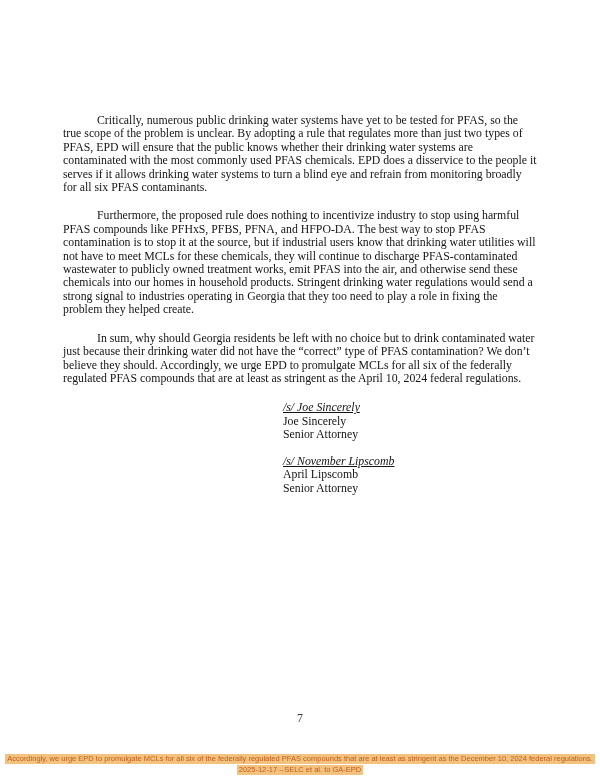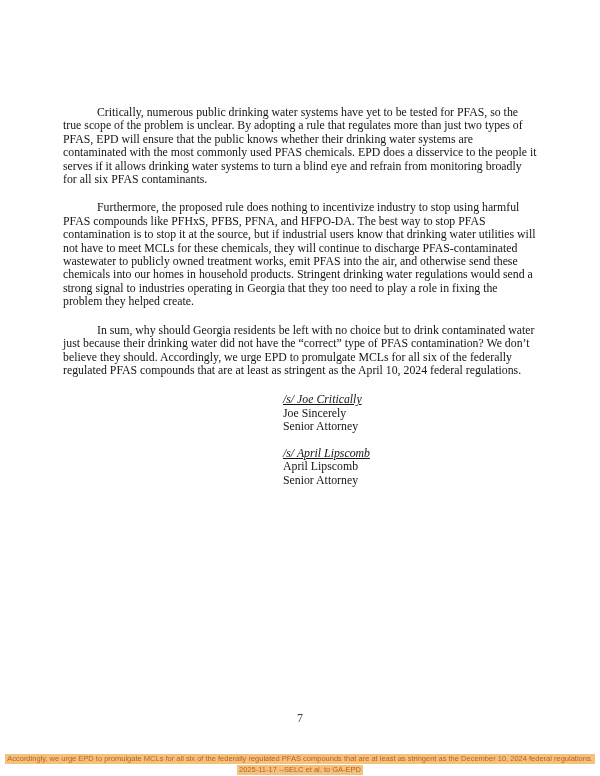--- a/index.html
+++ b/index.html
@@ -14,21 +14,21 @@
   }
   .content {
     position:absolute;
     left:63px;
     top:106px;
     width:474px;
     font-size:11.8px;
     line-height:13.4px;
     text-align:left;
   }
-  .para { margin:0 0 15px 0; text-indent:34px;font-family:Liberation Serif, serif; }
+  .para { margin:8px 0 15px 0; text-indent:34px;font-family:Liberation Serif, serif; }
   a.link { color:var(--link, #3a78b5); text-decoration:underline; cursor:pointer; }
   .sig-block { margin-left:220px; margin-top:16px; }
   .closing { margin:0 0 14px 0; }
   .sig { margin:0 0 13.4px 0; }
   .sig p { margin:0; }
   .sig-line { font-style:italic; text-decoration:underline; }
   .page-number {
     position:absolute;
     top:711px;
     left:0;
@@ -66,34 +66,34 @@
     <p class="para">Critically, numerous public drinking water systems have yet to be tested for PFAS, so the true scope of the problem is unclear. By adopting a rule that regulates more than just two types of PFAS, EPD will ensure that the public knows whether their drinking water systems are contaminated with the most commonly used PFAS chemicals. EPD does a disservice to the people it serves if it allows drinking water systems to turn a blind eye and refrain from monitoring broadly for all six PFAS contaminants.</p>
 
     <p class="para">Furthermore, the proposed rule does nothing to incentivize industry to stop using harmful PFAS compounds like PFHxS, PFBS, PFNA, and HFPO-DA. The best way to stop PFAS contamination is to stop it at the source, but if industrial users know that drinking water utilities will not have to meet MCLs for these chemicals, they will continue to discharge PFAS-contaminated wastewater to publicly owned treatment works, emit PFAS into the air, and otherwise send these chemicals into our homes in household products. Stringent drinking water regulations would send a strong signal to industries operating in Georgia that they too need to play a role in fixing the problem they helped create.</p>
 
     <p class="para">In sum, why should Georgia residents be left with no choice but to drink contaminated water just because their drinking water did not have the “correct” type of PFAS contamination? We don’t believe they should. Accordingly, we urge EPD to promulgate MCLs for all six of the federally regulated PFAS compounds that are at least as stringent as the April 10, 2024 federal regulations.</p>
 
 
     <div class="sig-block">
 
       <div class="sig">
-        <p class="sig-line">/s/ Joe Critically</p>
+        <p class="sig-line">/s/ Joe Sincerely</p>
         <p>Joe Sincerely</p>
         <p>Senior Attorney</p>
       </div>
 
       <div class="sig">
-        <p class="sig-line">/s/ April Lipscomb</p>
+        <p class="sig-line">/s/ November Lipscomb</p>
         <p>April Lipscomb</p>
         <p>Senior Attorney</p>
       </div>
     </div>
 
   </div>
 
   <div class="page-number">7</div>
 
   <div class="annotation">
     <span class="line"><span class="hl">Accordingly, we urge EPD to promulgate MCLs for all six of the federally regulated PFAS compounds that are at least as stringent as the December 10, 2024 federal regulations.</span></span>
-    <span class="line"><span class="hl">2025-11-17 --SELC et al. to GA-EPD</span></span>
+    <span class="line"><span class="hl">2025-12-17 --SELC et al. to GA-EPD</span></span>
   </div>
 
 </div>
 
 </body></html>

